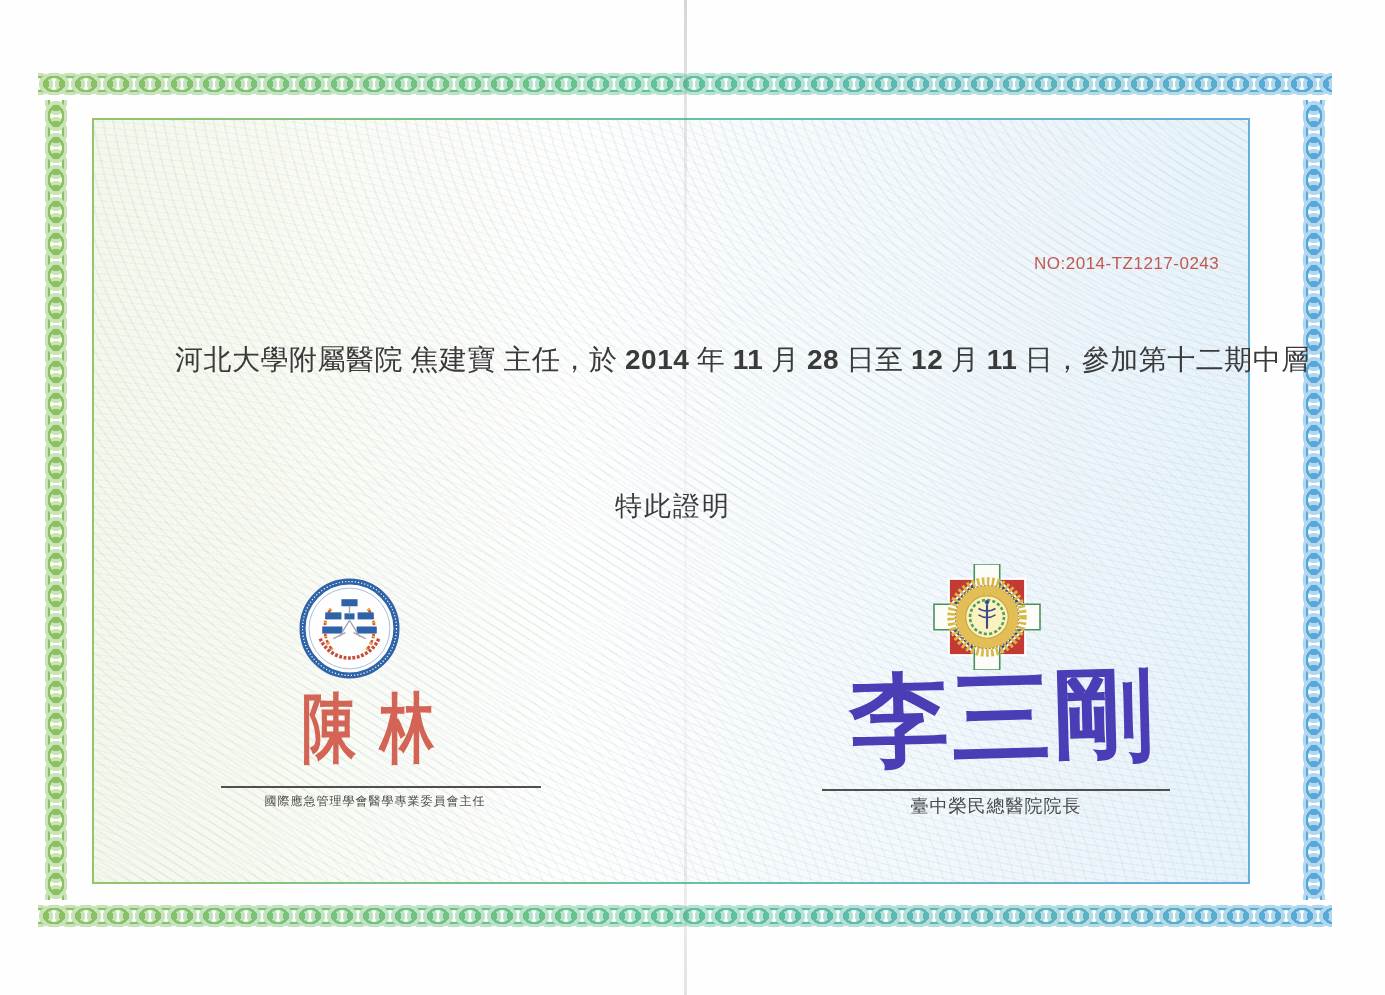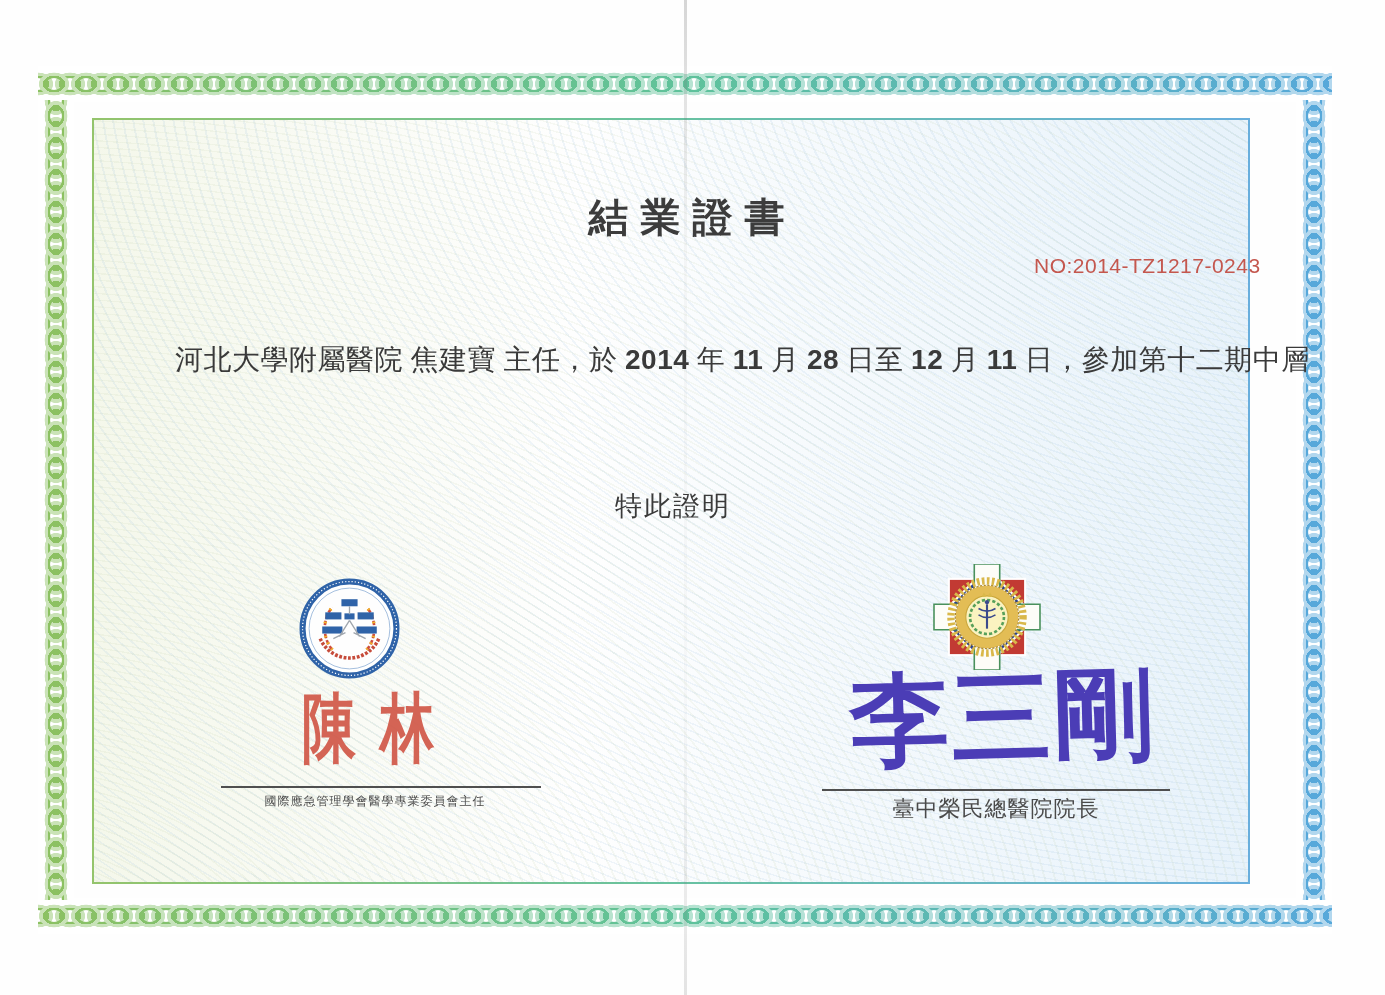--- a/index.html
+++ b/index.html
@@ -57,21 +57,21 @@
   }
 
   
   .title {
     position:absolute; left:0; right:0; top:190px; text-align:center;
     font-size:40px; letter-spacing:12px; font-weight:600; color:#3c3c3c;
   }
   .cert-no {
     position:absolute; left:1034px; top:254px;
     font-family:"Liberation Sans","DejaVu Sans",sans-serif;
-    font-size:21px; color:#c4574e; letter-spacing:0.5px;
+    font-size:17px; color:#c4574e; letter-spacing:0.5px;
   }
   .body-line { position:absolute; font-size:28px; color:#3a3a3a; letter-spacing:0.5px; white-space:nowrap; }
   .body-line1 { left:175px; top:341px;text-align:right; }
   .body-line2 { left:118px; top:397px; }
   .body-line .b { font-family:"Liberation Sans","DejaVu Sans",sans-serif; font-weight:700; }
   .attest { position:absolute; left:615px; top:488px; font-size:27px; letter-spacing:2px; color:#3a3a3a; }
 
   
   .emblem-left  { position:absolute; left:299px; top:578px; width:101px; height:101px; }
   .seal {
@@ -85,37 +85,36 @@
   .sig-title-left  { left:165px; top:793px; width:420px; font-size:12px; letter-spacing:1px; }
 
   
   .emblem-right { position:absolute; left:928px; top:564px; width:118px; height:106px; }
   .signature {
     position:absolute; left:820px; top:652px; width:365px; text-align:center;
     font-size:100px; font-weight:700; color:#4b3db6; transform:rotate(-1.5deg);
     letter-spacing:2px; white-space:nowrap;
   }
   .sign-line-right { left:822px; top:789px; width:348px; }
-  .sig-title-right { left:822px; top:794px; width:348px; font-size:22px; letter-spacing:1px; }
+  .sig-title-right { left:822px; top:794px; width:348px; font-size:18px; letter-spacing:1px; }
 </style>
 </head>
 <body>
 
 <div class="page">
 
   <div class="band band-h band-top"></div>
   <div class="band band-h band-bottom"></div>
   <div class="band band-v band-left"></div>
   <div class="band band-v band-right"></div>
 
   <div class="content-bg"></div>
   <div class="inner-frame"></div>
   <div class="crease"></div>
 
-  <div class="title">結業證書</div>
   <div class="cert-no">NO:2014-TZ1217-0243</div>
 
   <div class="body-line body-line1"><span>河北大學附屬醫院 焦建寶 主任，於 </span><span class="b">2014</span><span> 年 </span><span class="b">11</span><span> 月 </span><span class="b">28</span><span> 日至 </span><span class="b">12</span><span> 月 </span><span class="b">11</span><span> 日，參加第十二期中層</span></div>
   <div class="attest">特此證明</div>
 
   <svg class="emblem-left" viewBox="0 0 100 100">
     <circle cx="50" cy="50" r="46.5" fill="#ffffff" stroke="#2f63a8" stroke-width="6"></circle>
     <circle cx="50" cy="50" r="46.5" fill="none" stroke="#ffffff" stroke-width="1.2" stroke-dasharray="1.2 2"></circle>
     <circle cx="50" cy="50" r="40" fill="#fefefe" stroke="#8fb0d6" stroke-width="0.8"></circle>
     <path d="M33,71 C23,60 23,40 33,29" fill="none" stroke="#cf4f3c" stroke-width="2.6" stroke-dasharray="4.5 2"></path>

